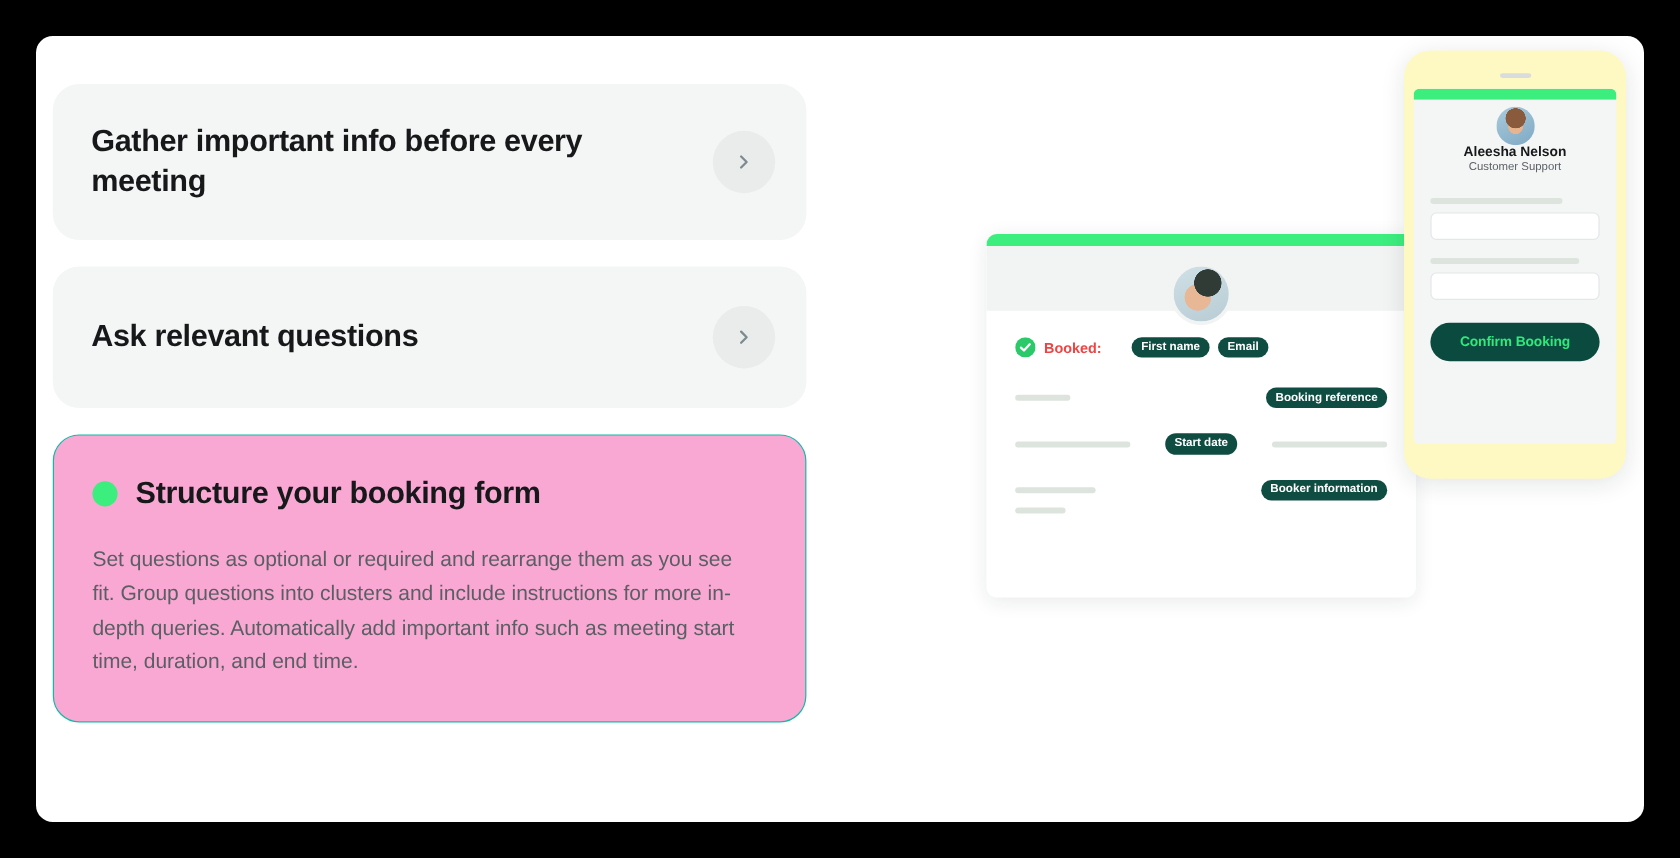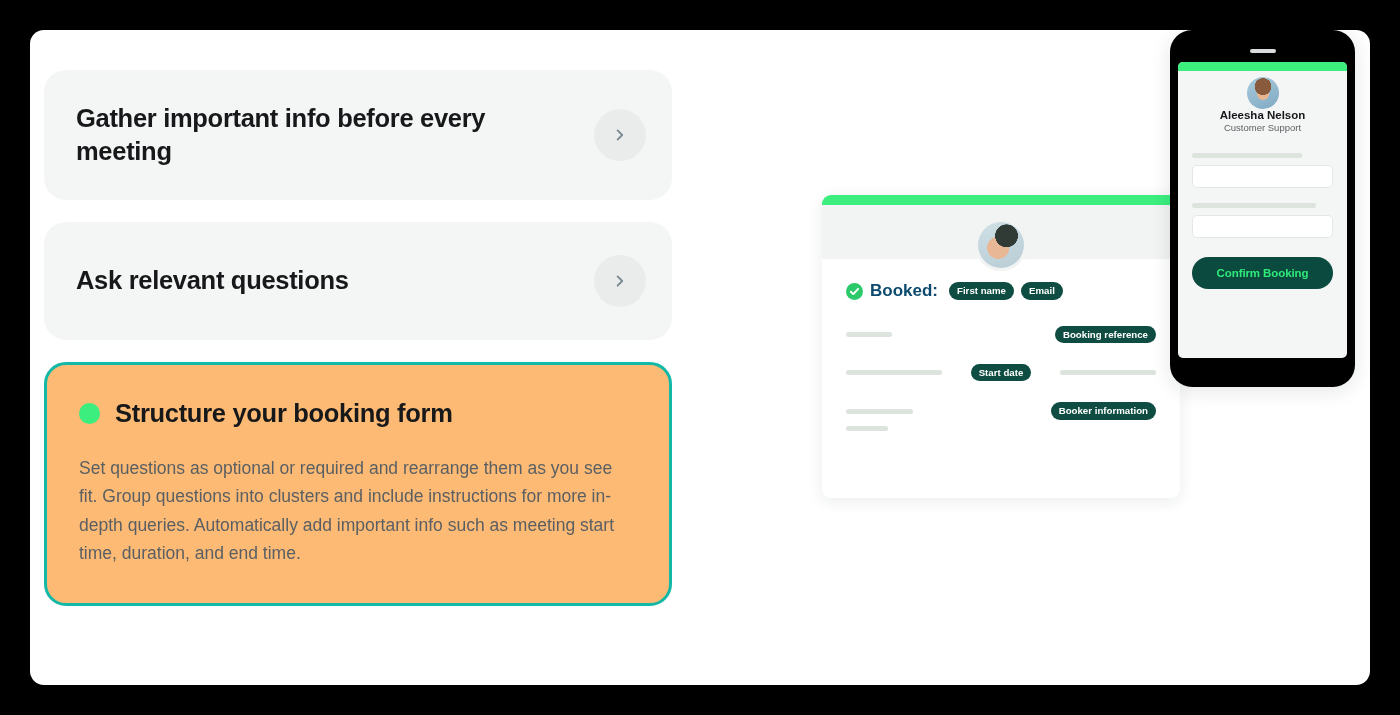--- a/index.html
+++ b/index.html
@@ -78,22 +78,22 @@
     align-items: center;
     justify-content: center;
     cursor: pointer;
     border: none;
   }
 
   .chev-btn svg { display: block; }
 
   
   .acc-open {
-    background: #fdba74;
-    border: 3px solid #14b8a6;
+    background: #f9a8d4;
+    border: 1px solid #14b8a6;
     border-radius: 22px;
     padding: 34px 32px 36px 32px;
     box-shadow: 0 1px 2px rgba(0,0,0,0.02);
   }
 
   .open-head {
     display: flex;
     align-items: center;
     gap: 15px;
     margin-bottom: 26px;
@@ -180,24 +180,24 @@
     align-items: center;
     gap: 7px;
     margin-bottom: 25px;
   }
 
   .check-ic {
     width: 17px; height: 17px; flex: 0 0 auto;
   }
 
   .booked-label {
-    font-size: 17px;
-    font-weight: bold;
-    color: #0c4a6e;
-    margin-right: 4px;
+    font-size: 12px;
+    font-weight: bold;
+    color: #ef4444;
+    margin-right: 18px;
   }
 
   .pill {
     display: inline-block;
     background: #0f4d42;
     color: #ffffff;
     font-size: 9.7px;
     font-weight: bold;
     border-radius: 40px;
     padding: 3.5px 8px 4px 8px;
@@ -220,24 +220,24 @@
     justify-content: space-between;
   }
 
   .grp { margin-bottom: 21px; }
   .grp .row + .row { margin-top: 6px; }
 
   
   .phone {
     position: absolute;
     left: 480px;
-    top: 0px;
+    top: 12px;
     width: 185px;
     height: 357px;
-    background: #000000;
+    background: #fef9c3;
     border-radius: 22px;
     box-shadow: 0 4px 20px rgba(20,30,40,0.11);
     padding: 0;
     overflow: hidden;
   }
 
   .speaker {
     width: 26px;
     height: 4px;
     border-radius: 3px;

